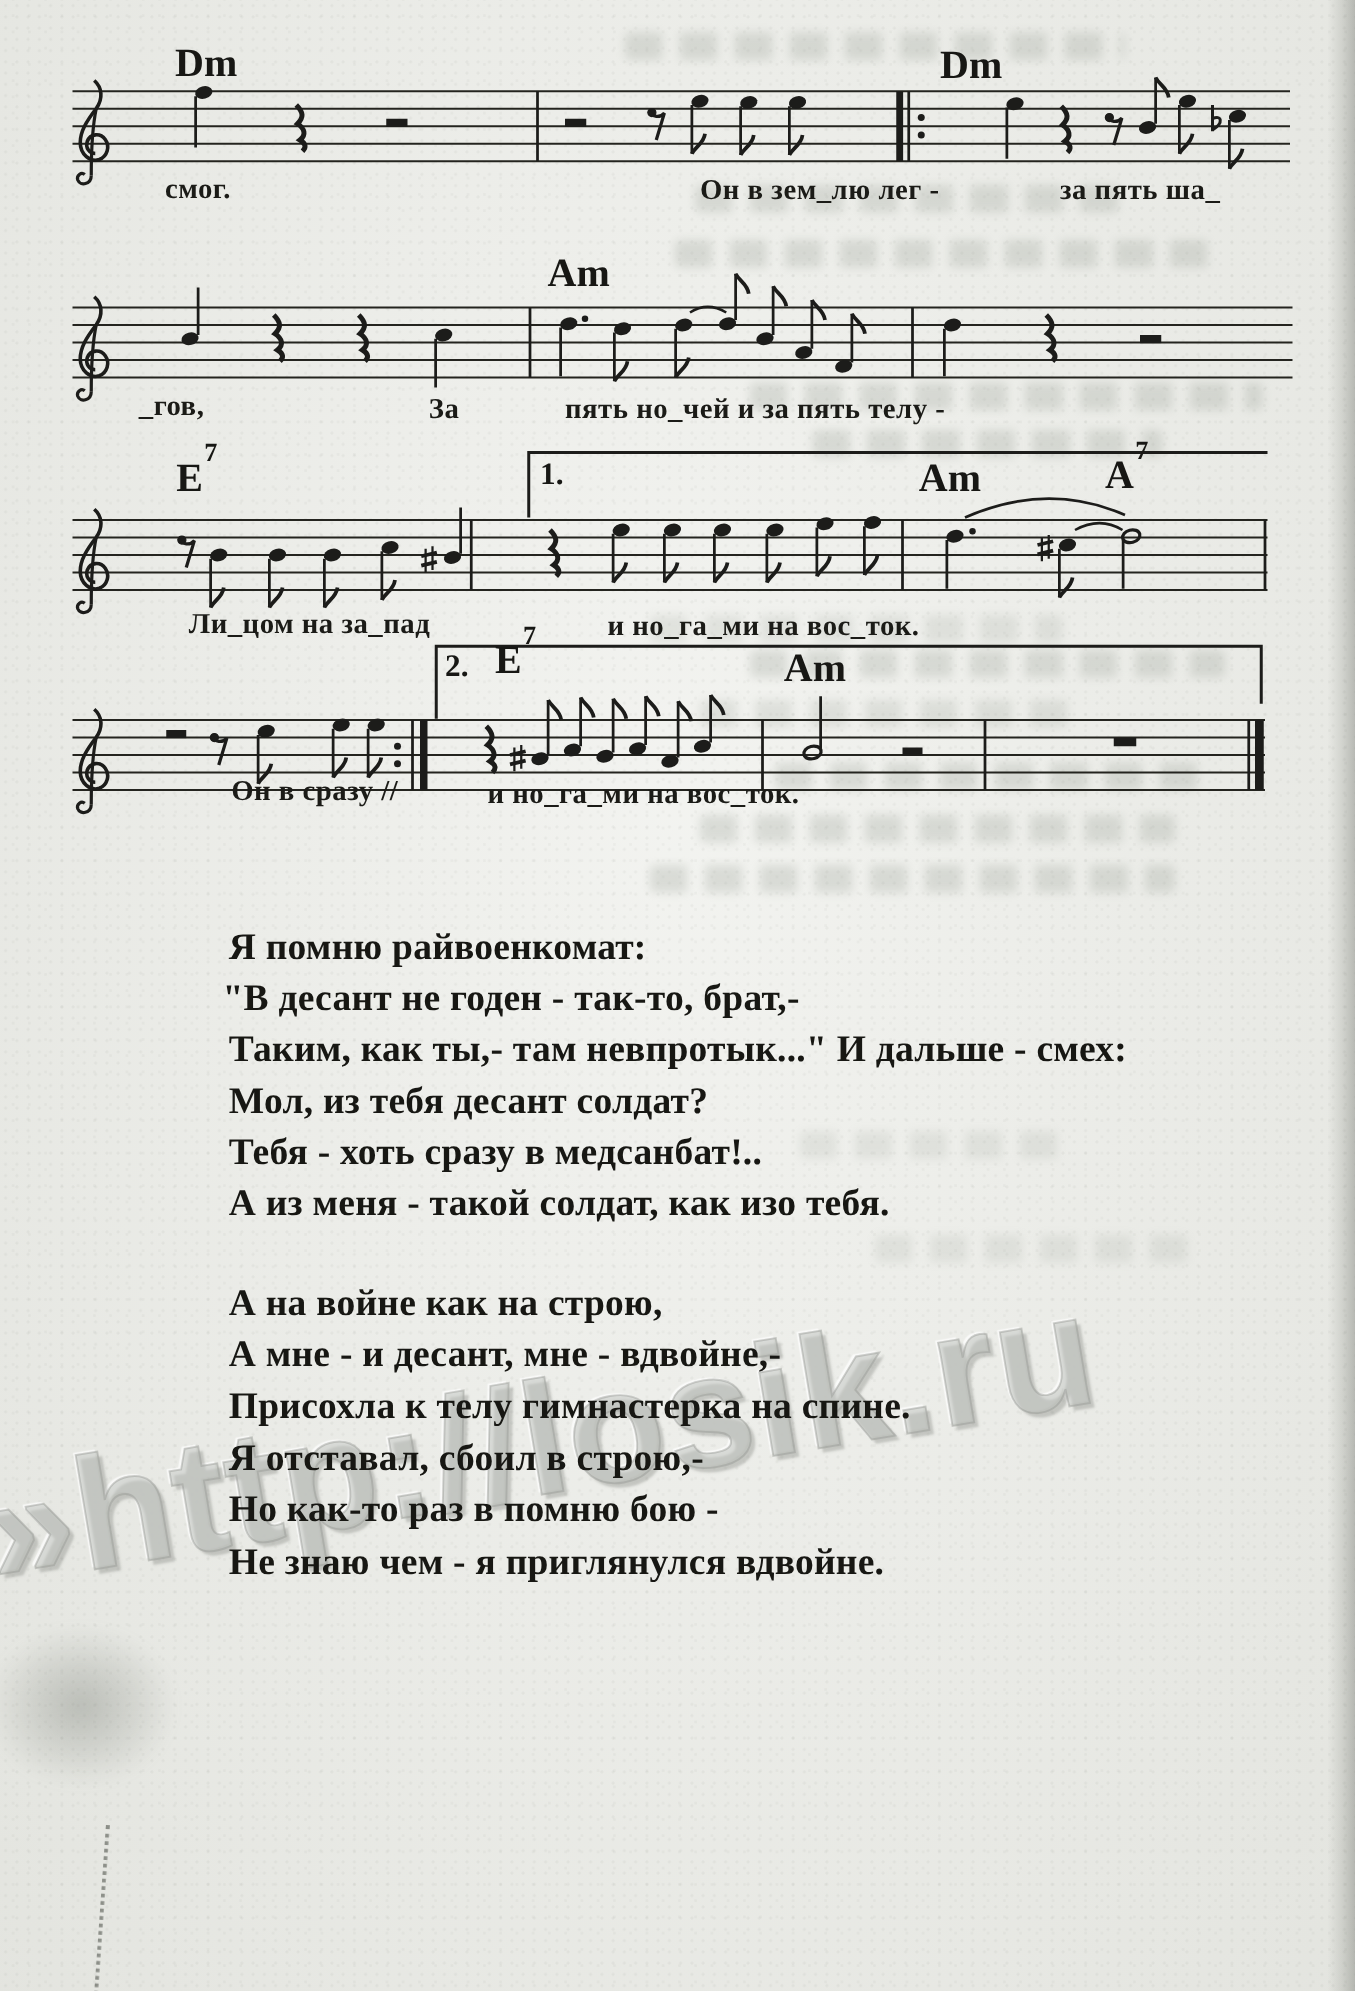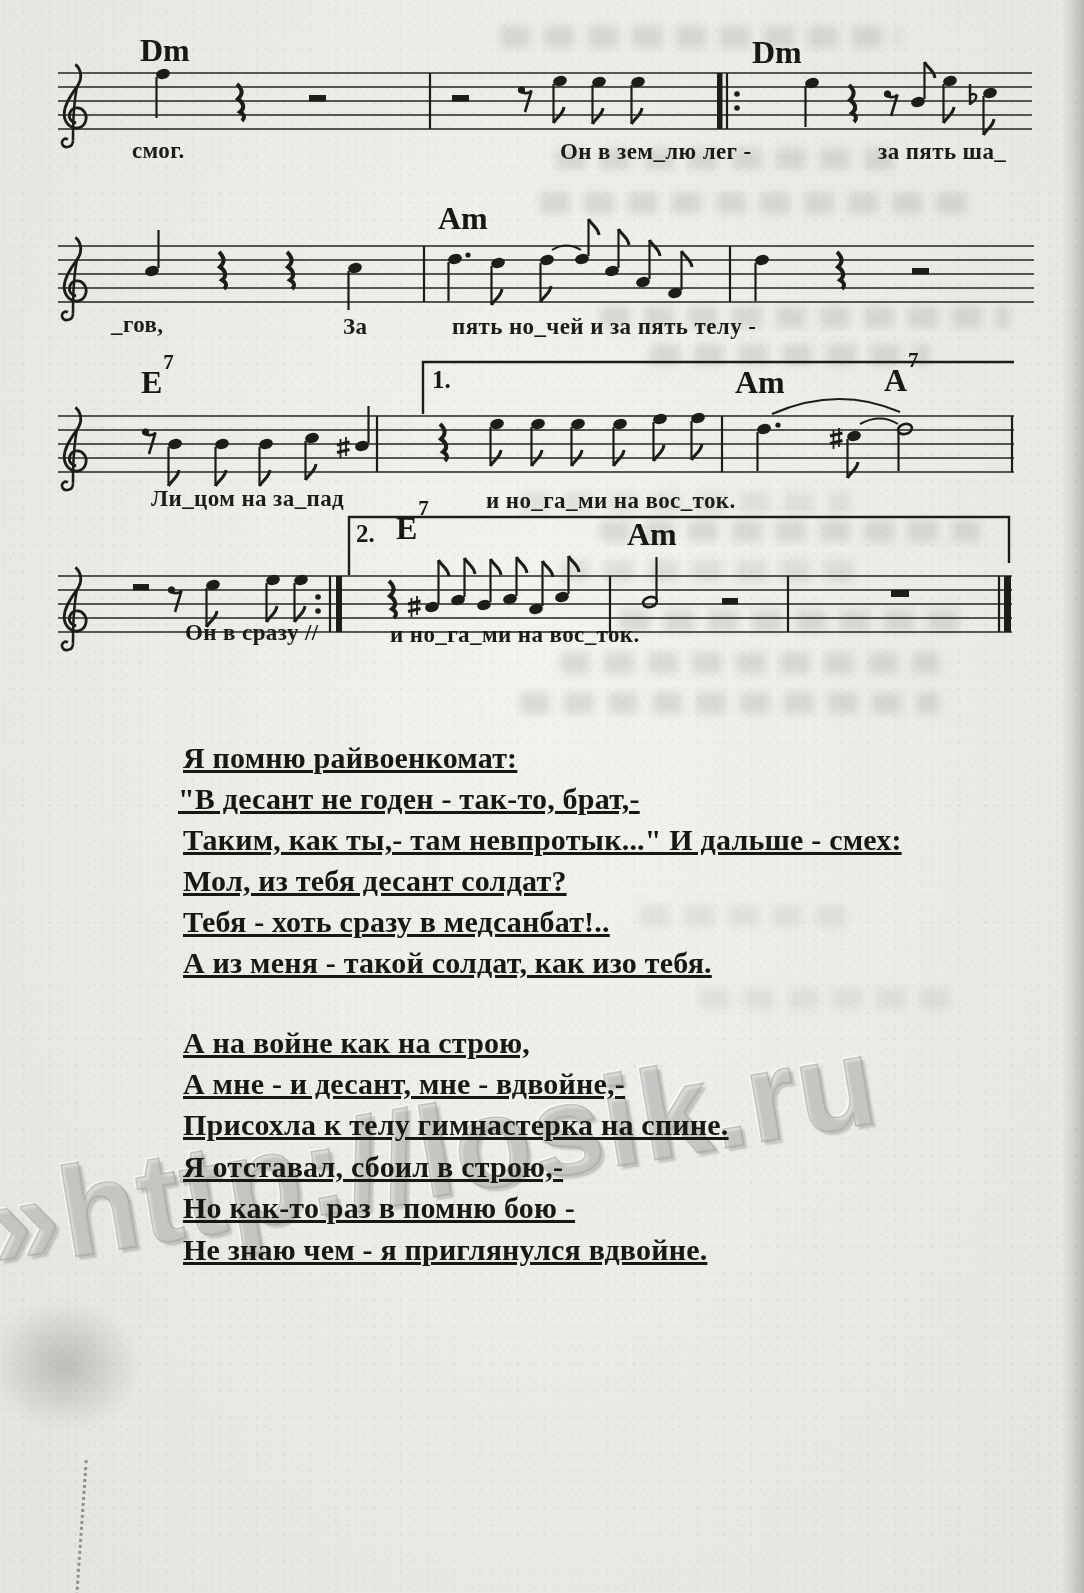--- a/index.html
+++ b/index.html
@@ -28,21 +28,21 @@
     transform:rotate(-9.5deg);transform-origin:0 80%;
     color:rgba(188,192,185,0.55);
     -webkit-text-stroke:1.5px rgba(150,154,148,0.45);
     text-shadow:3px 4px 2px rgba(120,124,118,0.35), -2px -2px 1px rgba(255,255,255,0.75);
   }
   .notation{position:absolute;left:0;top:0;z-index:2;}
   .chord{position:absolute;z-index:3;font-weight:bold;font-size:32px;color:#171714;white-space:nowrap;}
   .chord sup{font-size:21px;position:relative;top:-12px;left:1px;}
   .volta{position:absolute;z-index:3;font-weight:bold;font-size:25px;color:#171714;}
   .lyric{position:absolute;z-index:3;font-weight:bold;font-size:23px;letter-spacing:0.4px;color:#1b1b17;white-space:pre;}
-  .verse-line{position:absolute;z-index:3;font-weight:bold;font-size:30px;letter-spacing:0.2px;color:#171713;white-space:pre;text-decoration:underline;}
+  .verse-line{position:absolute;z-index:3;font-weight:bold;font-size:30px;letter-spacing:0.2px;color:#171713;white-space:pre;}
   .corner-smudge{
     position:absolute;left:-40px;top:1275px;width:210px;height:180px;z-index:1;
     background:radial-gradient(closest-side, rgba(115,120,112,0.38), rgba(115,120,112,0) 72%);
     filter:blur(5px);
   }
   .crease{
     position:absolute;left:80px;top:1460px;width:3px;height:136px;z-index:1;
     border-left:3px dotted rgba(70,72,66,0.55);
     transform:rotate(4deg);filter:blur(0.4px);
   }
@@ -397,21 +397,21 @@
 <span class="chord" style="left:141px;top:362px"><span>E</span><sup>7</sup></span>
 <span class="chord" style="left:735px;top:362px"><span>Am</span><sup></sup></span>
 <span class="chord" style="left:884px;top:360px"><span>A</span><sup>7</sup></span>
 <span class="chord" style="left:396px;top:508px"><span>E</span><sup>7</sup></span>
 <span class="chord" style="left:627px;top:514px"><span>Am</span><sup></sup></span>
 <span class="volta" style="left:432px;top:366px">1.</span>
 <span class="volta" style="left:356px;top:520px">2.</span>
 
 <span class="lyric" style="left:132px;top:138px">смог.</span>
 <span class="lyric" style="left:560px;top:139px">Он в зем_лю лег -</span>
-<span class="lyric" style="left:878px;top:139px">за пять ша_</span>
+<span class="lyric" style="left:848px;top:139px">за пять ша_</span>
 <span class="lyric" style="left:111px;top:312px">_гов,</span>
 <span class="lyric" style="left:343px;top:314px">За</span>
 <span class="lyric" style="left:452px;top:314px">пять но_чей и за пять телу -</span>
 <span class="lyric" style="left:151px;top:486px">Ли_цом на за_пад</span>
 <span class="lyric" style="left:486px;top:488px">и но_га_ми на вос_ток.</span>
 <span class="lyric" style="left:185px;top:620px">Он в сразу //</span>
 <span class="lyric" style="left:390px;top:622px">и но_га_ми на вос_ток.</span>
 
 <div>
   <span class="verse-line" style="left:183px;top:741px">Я помню райвоенкомат:</span>

